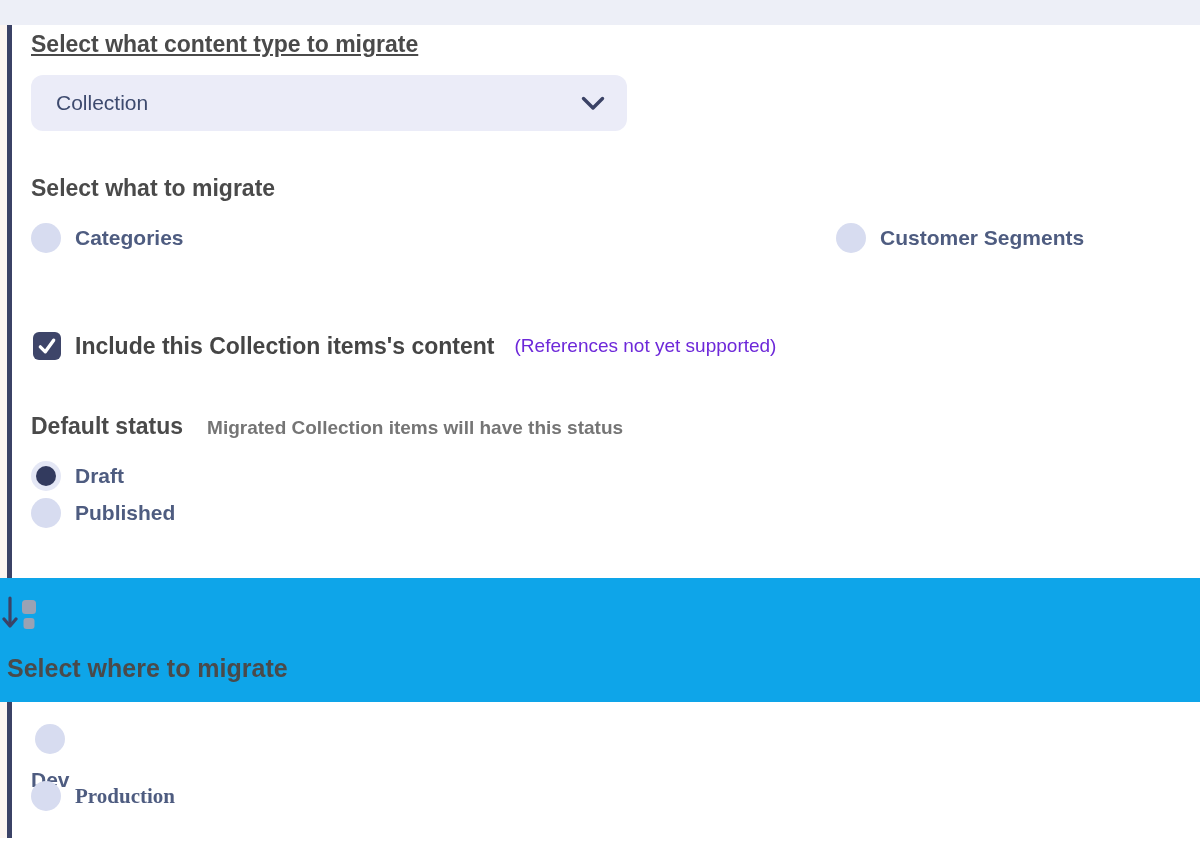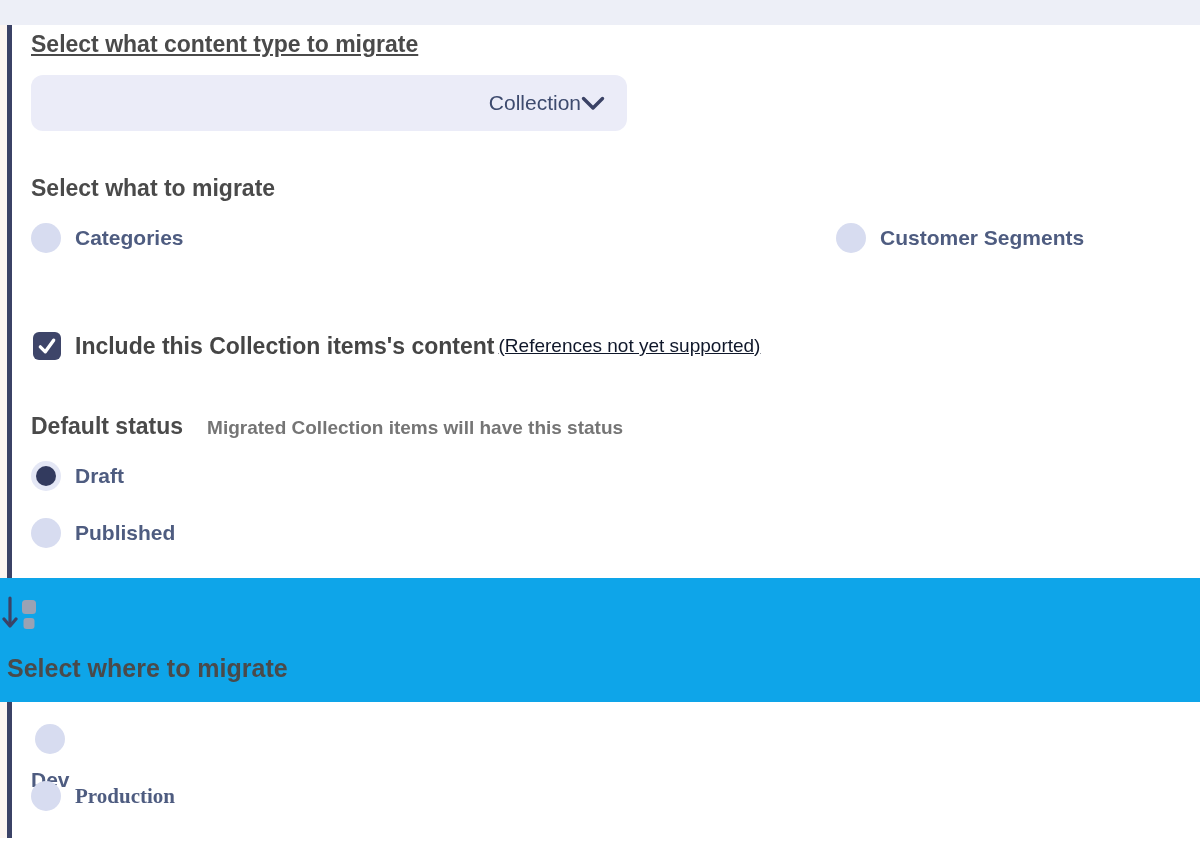--- a/index.html
+++ b/index.html
@@ -22,47 +22,47 @@
   .divider-band { position:absolute; left:0; top:578px; width:1200px; height:124px; background:#0ea5e9; }
 
   
   .heading { position:absolute; font-size:23px; font-weight:700; color:#4a4a4a; line-height:28px; white-space:nowrap; }
   .band-heading { position:absolute; left:7px; top:76px; font-size:25px; font-weight:700; color:#4a4a4a; white-space:nowrap; }
   .subtitle { font-size:19px; font-weight:700; color:#757575; white-space:nowrap; }
 
   
   .dropdown { position:absolute; left:31px; top:69px; width:596px; height:56px;
               background:#ebecf8; border-radius:12px; display:flex; align-items:center;
-              padding:0 22px 0 25px; cursor:pointer;text-align:right; }
+              padding:0 22px 0 25px; cursor:pointer; }
   .dropdown-value { font-size:21px; color:#3d4a6e; flex:1 1 auto; }
   .chevron { width:24px; height:15px; flex:0 0 auto; }
 
   
   .radio-item { position:absolute; display:flex; align-items:center; gap:14px; height:30px; cursor:pointer; }
   .radio-circle { width:30px; height:30px; border-radius:50%; background:#d7dcf0; flex:0 0 auto;
                   display:flex; align-items:center; justify-content:center; }
   .radio-item.selected .radio-circle { background:#e4e7f5; }
   .radio-dot { width:20px; height:20px; border-radius:50%; background:#323a5e; display:none; }
   .radio-item.selected .radio-dot { display:block; }
   .radio-label { font-size:21px; font-weight:700; color:#4e5c80; white-space:nowrap; }
 
   .pos-categories { left:31px;  top:217px; }
   .pos-segments   { left:836px; top:217px; }
   .pos-draft      { left:31px;  top:455px; }
-  .pos-published  { left:31px;  top:512px; }
+  .pos-published  { left:31px;  top:492px; }
   .pos-dev        { left:31px;  top:22px;flex-direction:column; }
   .pos-production { left:31px;  top:79px;font-family:Liberation Serif, serif; }
 
   
   .checkbox-row { position:absolute; left:33px; top:325px; display:flex; align-items:center; height:30px; cursor:pointer; }
   .checkbox { width:28px; height:28px; border-radius:6px; background:#3e4569; flex:0 0 auto;
               display:flex; align-items:center; justify-content:center; }
   .checkbox svg { width:20px; height:20px; }
   .checkbox-label { margin-left:14px; font-size:23px; font-weight:700; color:#454545; white-space:nowrap; }
-  .checkbox-note  { margin-left:4px; font-size:19px; font-weight:400; color:#0f172a; white-space:nowrap;text-decoration:underline; }
+  .checkbox-note  { margin-left:20px; font-size:19px; font-weight:400; color:#6d28d9; white-space:nowrap; }
 
   
   .status-row { position:absolute; left:31px; top:407px; display:flex; align-items:baseline; gap:24px; }
   .status-row .heading-inline { font-size:23px; font-weight:700; color:#4a4a4a; white-space:nowrap; }
 
   
   .band-icon { position:absolute; left:2px; top:16px; width:36px; height:40px; }
 </style>
 </head>
 <body>

